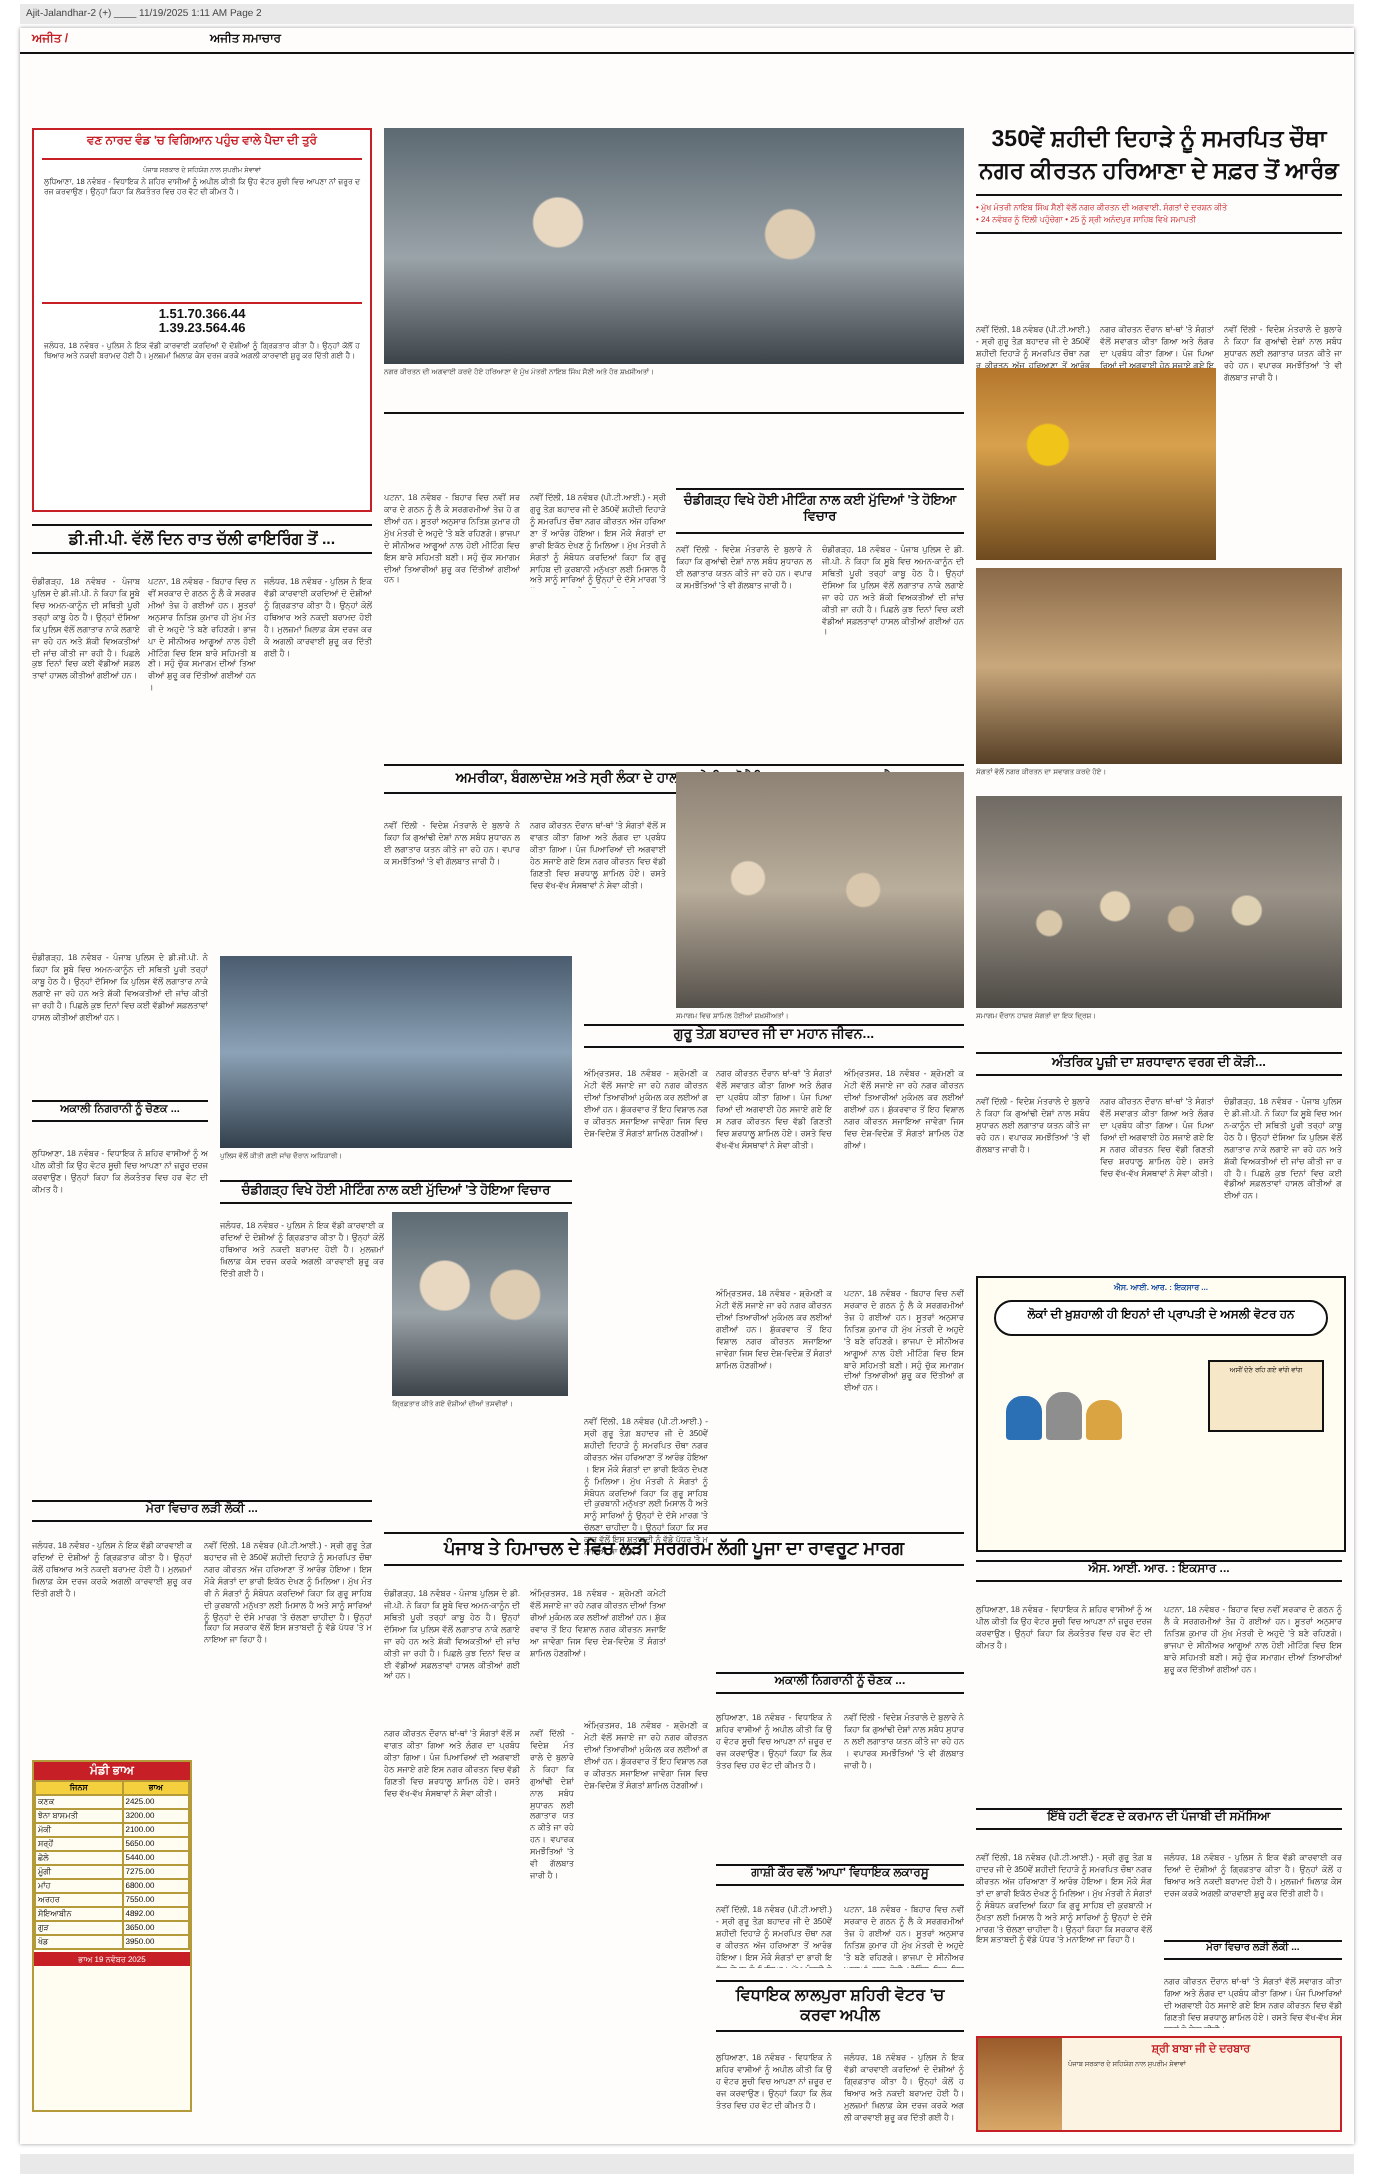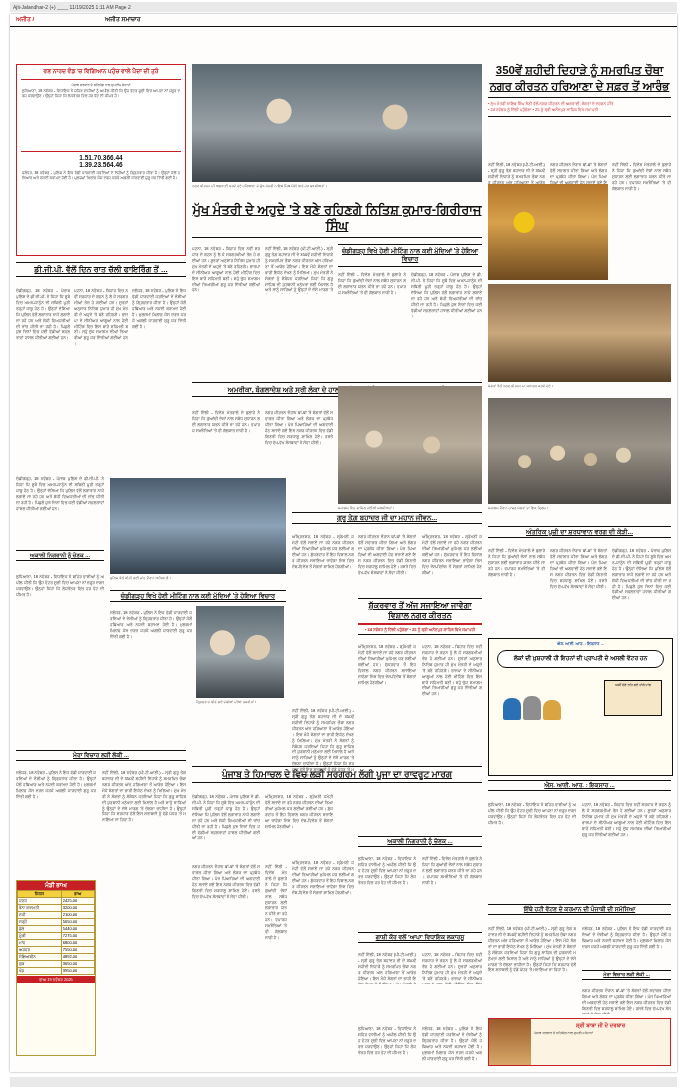--- a/index.html
+++ b/index.html
@@ -16,21 +16,21 @@
   .masthead{position:relative;height:34px;border-bottom:1.5px solid #111;}
   .md-left{position:absolute;left:6px;top:11px;font-size:7px;font-weight:bold;color:#111;}
   .md-right{position:absolute;right:40px;top:11px;font-size:7px;font-weight:bold;color:#111;}
   .logo{position:absolute;left:50%;top:4px;transform:translateX(-50%);
      background:#c62026;color:#fff;font-size:15px;font-weight:bold;padding:2px 16px;border-radius:2px;letter-spacing:1px;}
   .pageno{position:absolute;right:6px;top:3px;width:26px;height:26px;border:1.5px solid #c62026;color:#c62026;
      font-size:18px;font-weight:bold;text-align:center;line-height:26px;}
   .subbar{position:relative;height:12px;border-bottom:1px solid #111;}
   .subbar .sb-l{position:absolute;left:6px;top:2px;font-size:6px;font-weight:bold;color:#c62026;}
   .subbar .sb-c{position:absolute;left:95px;top:2px;font-size:6px;font-weight:bold;color:#111;}
-  .hl{font-weight:bold;color:#111;line-height:1.18;text-decoration:underline;}
+  .hl{font-weight:bold;color:#111;line-height:1.18;}
   .kicker{font-size:5.5px;color:#c62026;font-weight:bold;}
   .body{font-size:4.1px;line-height:1.45;color:#222;text-align:justify;
     word-break:break-all;overflow:hidden;}
   .body.sm{font-size:3.8px;}
   .cap{font-size:3.6px;color:#333;line-height:1.3;text-align:justify;word-break:break-all;overflow:hidden;}
   .photo{position:absolute;overflow:hidden;background:#8b8b8b;}
   .photo .ph-in{width:100%;height:100%;}
   
   .p-crowd{background:
      radial-gradient(circle at 20% 60%, #d8c7a8 0 6px, transparent 7px),
@@ -105,21 +105,20 @@
 
     <div class="body" style="position:absolute;left:478px;top:148px;width:57px;height:130px;">ਨਵੀਂ ਦਿੱਲੀ, 18 ਨਵੰਬਰ (ਪੀ.ਟੀ.ਆਈ.) - ਸ੍ਰੀ ਗੁਰੂ ਤੇਗ਼ ਬਹਾਦਰ ਜੀ ਦੇ 350ਵੇਂ ਸ਼ਹੀਦੀ ਦਿਹਾੜੇ ਨੂੰ ਸਮਰਪਿਤ ਚੌਥਾ ਨਗਰ ਕੀਰਤਨ ਅੱਜ ਹਰਿਆਣਾ ਤੋਂ ਆਰੰਭ ਹੋਇਆ। ਇਸ ਮੌਕੇ ਸੰਗਤਾਂ ਦਾ ਭਾਰੀ ਇਕੱਠ ਦੇਖਣ ਨੂੰ ਮਿਲਿਆ। ਮੁੱਖ ਮੰਤਰੀ ਨੇ ਸੰਗਤਾਂ ਨੂੰ ਸੰਬੋਧਨ ਕਰਦਿਆਂ ਕਿਹਾ ਕਿ ਗੁਰੂ ਸਾਹਿਬ ਦੀ ਕੁਰਬਾਨੀ ਮਨੁੱਖਤਾ ਲਈ ਮਿਸਾਲ ਹੈ ਅਤੇ ਸਾਨੂੰ ਸਾਰਿਆਂ ਨੂੰ ਉਨ੍ਹਾਂ ਦੇ ਦੱਸੇ ਮਾਰਗ 'ਤੇ ਚੱਲਣਾ ਚਾਹੀਦਾ ਹੈ। ਉਨ੍ਹਾਂ ਕਿਹਾ ਕਿ ਸਰਕਾਰ ਵੱਲੋਂ ਇਸ ਸ਼ਤਾਬਦੀ ਨੂੰ ਵੱਡੇ ਪੱਧਰ 'ਤੇ ਮਨਾਇਆ ਜਾ ਰਿਹਾ ਹੈ।</div>
     <div class="body" style="position:absolute;left:540px;top:148px;width:57px;height:130px;">ਨਗਰ ਕੀਰਤਨ ਦੌਰਾਨ ਥਾਂ-ਥਾਂ 'ਤੇ ਸੰਗਤਾਂ ਵੱਲੋਂ ਸਵਾਗਤ ਕੀਤਾ ਗਿਆ ਅਤੇ ਲੰਗਰ ਦਾ ਪ੍ਰਬੰਧ ਕੀਤਾ ਗਿਆ। ਪੰਜ ਪਿਆਰਿਆਂ ਦੀ ਅਗਵਾਈ ਹੇਠ ਸਜਾਏ ਗਏ ਇਸ ਨਗਰ ਕੀਰਤਨ ਵਿਚ ਵੱਡੀ ਗਿਣਤੀ ਵਿਚ ਸ਼ਰਧਾਲੂ ਸ਼ਾਮਿਲ ਹੋਏ। ਰਸਤੇ ਵਿਚ ਵੱਖ-ਵੱਖ ਸੰਸਥਾਵਾਂ ਨੇ ਸੇਵਾ ਕੀਤੀ।</div>
     <div class="body" style="position:absolute;left:602px;top:148px;width:59px;height:130px;">ਨਵੀਂ ਦਿੱਲੀ - ਵਿਦੇਸ਼ ਮੰਤਰਾਲੇ ਦੇ ਬੁਲਾਰੇ ਨੇ ਕਿਹਾ ਕਿ ਗੁਆਂਢੀ ਦੇਸ਼ਾਂ ਨਾਲ ਸਬੰਧ ਸੁਧਾਰਨ ਲਈ ਲਗਾਤਾਰ ਯਤਨ ਕੀਤੇ ਜਾ ਰਹੇ ਹਨ। ਵਪਾਰਕ ਸਮਝੌਤਿਆਂ 'ਤੇ ਵੀ ਗੱਲਬਾਤ ਜਾਰੀ ਹੈ।</div>
 
     <div class="photo p-stage" style="left:478px;top:170px;width:120px;height:96px;">
         <div class="ph-in"></div>
       </div>
 
     <div style="position:absolute;left:182px;top:188px;width:290px;">
-      <div class="hl" style="font-size:13px;text-align:center;line-height:1.2;">ਮੁੱਖ ਮੰਤਰੀ ਦੇ ਅਹੁਦੇ 'ਤੇ ਬਣੇ ਰਹਿਣਗੇ ਨਿਤਿਸ਼ ਕੁਮਾਰ-ਗਿਰੀਰਾਜ ਸਿੰਘ</div>
       <div style="height:1px;background:#111;margin-top:4px;"></div>
     </div>
 
     <div class="body" style="position:absolute;left:182px;top:232px;width:68px;height:130px;">ਪਟਨਾ, 18 ਨਵੰਬਰ - ਬਿਹਾਰ ਵਿਚ ਨਵੀਂ ਸਰਕਾਰ ਦੇ ਗਠਨ ਨੂੰ ਲੈ ਕੇ ਸਰਗਰਮੀਆਂ ਤੇਜ਼ ਹੋ ਗਈਆਂ ਹਨ। ਸੂਤਰਾਂ ਅਨੁਸਾਰ ਨਿਤਿਸ਼ ਕੁਮਾਰ ਹੀ ਮੁੱਖ ਮੰਤਰੀ ਦੇ ਅਹੁਦੇ 'ਤੇ ਬਣੇ ਰਹਿਣਗੇ। ਭਾਜਪਾ ਦੇ ਸੀਨੀਅਰ ਆਗੂਆਂ ਨਾਲ ਹੋਈ ਮੀਟਿੰਗ ਵਿਚ ਇਸ ਬਾਰੇ ਸਹਿਮਤੀ ਬਣੀ। ਸਹੁੰ ਚੁੱਕ ਸਮਾਗਮ ਦੀਆਂ ਤਿਆਰੀਆਂ ਸ਼ੁਰੂ ਕਰ ਦਿੱਤੀਆਂ ਗਈਆਂ ਹਨ।</div>
     <div class="body" style="position:absolute;left:255px;top:232px;width:68px;height:48px;">ਨਵੀਂ ਦਿੱਲੀ, 18 ਨਵੰਬਰ (ਪੀ.ਟੀ.ਆਈ.) - ਸ੍ਰੀ ਗੁਰੂ ਤੇਗ਼ ਬਹਾਦਰ ਜੀ ਦੇ 350ਵੇਂ ਸ਼ਹੀਦੀ ਦਿਹਾੜੇ ਨੂੰ ਸਮਰਪਿਤ ਚੌਥਾ ਨਗਰ ਕੀਰਤਨ ਅੱਜ ਹਰਿਆਣਾ ਤੋਂ ਆਰੰਭ ਹੋਇਆ। ਇਸ ਮੌਕੇ ਸੰਗਤਾਂ ਦਾ ਭਾਰੀ ਇਕੱਠ ਦੇਖਣ ਨੂੰ ਮਿਲਿਆ। ਮੁੱਖ ਮੰਤਰੀ ਨੇ ਸੰਗਤਾਂ ਨੂੰ ਸੰਬੋਧਨ ਕਰਦਿਆਂ ਕਿਹਾ ਕਿ ਗੁਰੂ ਸਾਹਿਬ ਦੀ ਕੁਰਬਾਨੀ ਮਨੁੱਖਤਾ ਲਈ ਮਿਸਾਲ ਹੈ ਅਤੇ ਸਾਨੂੰ ਸਾਰਿਆਂ ਨੂੰ ਉਨ੍ਹਾਂ ਦੇ ਦੱਸੇ ਮਾਰਗ 'ਤੇ ਚੱਲਣਾ ਚਾਹੀਦਾ ਹੈ। ਉਨ੍ਹਾਂ ਕਿਹਾ ਕਿ ਸਰਕਾਰ ਵੱਲੋਂ ਇਸ ਸ਼ਤਾਬਦੀ ਨੂੰ ਵੱਡੇ ਪੱਧਰ 'ਤੇ ਮਨਾਇਆ ਜਾ ਰਿਹਾ ਹੈ।</div>
 
     <div style="position:absolute;left:328px;top:230px;width:144px;border-top:1px solid #111;border-bottom:1px solid #111;padding:2px 0;">
       <div class="hl" style="font-size:6.5px;text-align:center;line-height:1.3;">ਚੰਡੀਗੜ੍ਹ ਵਿਖੇ ਹੋਈ ਮੀਟਿੰਗ ਨਾਲ ਕਈ ਮੁੱਦਿਆਂ 'ਤੇ ਹੋਇਆ ਵਿਚਾਰ</div>
     </div>
     <div class="body" style="position:absolute;left:328px;top:258px;width:68px;height:105px;">ਨਵੀਂ ਦਿੱਲੀ - ਵਿਦੇਸ਼ ਮੰਤਰਾਲੇ ਦੇ ਬੁਲਾਰੇ ਨੇ ਕਿਹਾ ਕਿ ਗੁਆਂਢੀ ਦੇਸ਼ਾਂ ਨਾਲ ਸਬੰਧ ਸੁਧਾਰਨ ਲਈ ਲਗਾਤਾਰ ਯਤਨ ਕੀਤੇ ਜਾ ਰਹੇ ਹਨ। ਵਪਾਰਕ ਸਮਝੌਤਿਆਂ 'ਤੇ ਵੀ ਗੱਲਬਾਤ ਜਾਰੀ ਹੈ।</div>
@@ -180,25 +179,20 @@
 
     <div class="body" style="position:absolute;left:282px;top:520px;width:62px;height:160px;">ਅੰਮ੍ਰਿਤਸਰ, 18 ਨਵੰਬਰ - ਸ਼੍ਰੋਮਣੀ ਕਮੇਟੀ ਵੱਲੋਂ ਸਜਾਏ ਜਾ ਰਹੇ ਨਗਰ ਕੀਰਤਨ ਦੀਆਂ ਤਿਆਰੀਆਂ ਮੁਕੰਮਲ ਕਰ ਲਈਆਂ ਗਈਆਂ ਹਨ। ਸ਼ੁੱਕਰਵਾਰ ਤੋਂ ਇਹ ਵਿਸ਼ਾਲ ਨਗਰ ਕੀਰਤਨ ਸਜਾਇਆ ਜਾਵੇਗਾ ਜਿਸ ਵਿਚ ਦੇਸ਼-ਵਿਦੇਸ਼ ਤੋਂ ਸੰਗਤਾਂ ਸ਼ਾਮਿਲ ਹੋਣਗੀਆਂ।</div>
     <div class="body" style="position:absolute;left:282px;top:694px;width:62px;height:120px;">ਨਵੀਂ ਦਿੱਲੀ, 18 ਨਵੰਬਰ (ਪੀ.ਟੀ.ਆਈ.) - ਸ੍ਰੀ ਗੁਰੂ ਤੇਗ਼ ਬਹਾਦਰ ਜੀ ਦੇ 350ਵੇਂ ਸ਼ਹੀਦੀ ਦਿਹਾੜੇ ਨੂੰ ਸਮਰਪਿਤ ਚੌਥਾ ਨਗਰ ਕੀਰਤਨ ਅੱਜ ਹਰਿਆਣਾ ਤੋਂ ਆਰੰਭ ਹੋਇਆ। ਇਸ ਮੌਕੇ ਸੰਗਤਾਂ ਦਾ ਭਾਰੀ ਇਕੱਠ ਦੇਖਣ ਨੂੰ ਮਿਲਿਆ। ਮੁੱਖ ਮੰਤਰੀ ਨੇ ਸੰਗਤਾਂ ਨੂੰ ਸੰਬੋਧਨ ਕਰਦਿਆਂ ਕਿਹਾ ਕਿ ਗੁਰੂ ਸਾਹਿਬ ਦੀ ਕੁਰਬਾਨੀ ਮਨੁੱਖਤਾ ਲਈ ਮਿਸਾਲ ਹੈ ਅਤੇ ਸਾਨੂੰ ਸਾਰਿਆਂ ਨੂੰ ਉਨ੍ਹਾਂ ਦੇ ਦੱਸੇ ਮਾਰਗ 'ਤੇ ਚੱਲਣਾ ਚਾਹੀਦਾ ਹੈ। ਉਨ੍ਹਾਂ ਕਿਹਾ ਕਿ ਸਰਕਾਰ ਵੱਲੋਂ ਇਸ ਸ਼ਤਾਬਦੀ ਨੂੰ ਵੱਡੇ ਪੱਧਰ 'ਤੇ ਮਨਾਇਆ ਜਾ ਰਿਹਾ ਹੈ।</div>
 
     <div style="position:absolute;left:282px;top:498px;width:190px;border-top:1px solid #111;border-bottom:1px solid #111;padding:1px 0;">
       <div class="hl" style="font-size:7px;text-align:center;">ਗੁਰੂ ਤੇਗ਼ ਬਹਾਦਰ ਜੀ ਦਾ ਮਹਾਨ ਜੀਵਨ...</div>
     </div>
     <div class="body" style="position:absolute;left:348px;top:520px;width:58px;height:58px;">ਨਗਰ ਕੀਰਤਨ ਦੌਰਾਨ ਥਾਂ-ਥਾਂ 'ਤੇ ਸੰਗਤਾਂ ਵੱਲੋਂ ਸਵਾਗਤ ਕੀਤਾ ਗਿਆ ਅਤੇ ਲੰਗਰ ਦਾ ਪ੍ਰਬੰਧ ਕੀਤਾ ਗਿਆ। ਪੰਜ ਪਿਆਰਿਆਂ ਦੀ ਅਗਵਾਈ ਹੇਠ ਸਜਾਏ ਗਏ ਇਸ ਨਗਰ ਕੀਰਤਨ ਵਿਚ ਵੱਡੀ ਗਿਣਤੀ ਵਿਚ ਸ਼ਰਧਾਲੂ ਸ਼ਾਮਿਲ ਹੋਏ। ਰਸਤੇ ਵਿਚ ਵੱਖ-ਵੱਖ ਸੰਸਥਾਵਾਂ ਨੇ ਸੇਵਾ ਕੀਤੀ।</div>
     <div class="body" style="position:absolute;left:412px;top:520px;width:60px;height:58px;">ਅੰਮ੍ਰਿਤਸਰ, 18 ਨਵੰਬਰ - ਸ਼੍ਰੋਮਣੀ ਕਮੇਟੀ ਵੱਲੋਂ ਸਜਾਏ ਜਾ ਰਹੇ ਨਗਰ ਕੀਰਤਨ ਦੀਆਂ ਤਿਆਰੀਆਂ ਮੁਕੰਮਲ ਕਰ ਲਈਆਂ ਗਈਆਂ ਹਨ। ਸ਼ੁੱਕਰਵਾਰ ਤੋਂ ਇਹ ਵਿਸ਼ਾਲ ਨਗਰ ਕੀਰਤਨ ਸਜਾਇਆ ਜਾਵੇਗਾ ਜਿਸ ਵਿਚ ਦੇਸ਼-ਵਿਦੇਸ਼ ਤੋਂ ਸੰਗਤਾਂ ਸ਼ਾਮਿਲ ਹੋਣਗੀਆਂ।</div>
 
-    <div style="position:absolute;left:348px;top:584px;width:124px;border-top:1.5px solid #111;border-bottom:1px solid #111;padding:2px 0;">
-      <div class="hl" style="font-size:8px;text-align:center;line-height:1.25;">ਸ਼ੁੱਕਰਵਾਰ ਤੋਂ ਅੱਜ ਸਜਾਇਆ ਜਾਵੇਗਾ ਵਿਸ਼ਾਲ ਨਗਰ ਕੀਰਤਨ</div>
-      <div style="height:2px;background:#c62026;margin:2px 0;"></div>
-      <div class="kicker" style="font-size:4px;text-align:center;">• 24 ਨਵੰਬਰ ਨੂੰ ਦਿੱਲੀ ਪਹੁੰਚੇਗਾ • 25 ਨੂੰ ਸ੍ਰੀ ਅਨੰਦਪੁਰ ਸਾਹਿਬ ਵਿਖੇ ਸਮਾਪਤੀ</div>
-    </div>
     <div class="body" style="position:absolute;left:348px;top:630px;width:58px;height:186px;">ਅੰਮ੍ਰਿਤਸਰ, 18 ਨਵੰਬਰ - ਸ਼੍ਰੋਮਣੀ ਕਮੇਟੀ ਵੱਲੋਂ ਸਜਾਏ ਜਾ ਰਹੇ ਨਗਰ ਕੀਰਤਨ ਦੀਆਂ ਤਿਆਰੀਆਂ ਮੁਕੰਮਲ ਕਰ ਲਈਆਂ ਗਈਆਂ ਹਨ। ਸ਼ੁੱਕਰਵਾਰ ਤੋਂ ਇਹ ਵਿਸ਼ਾਲ ਨਗਰ ਕੀਰਤਨ ਸਜਾਇਆ ਜਾਵੇਗਾ ਜਿਸ ਵਿਚ ਦੇਸ਼-ਵਿਦੇਸ਼ ਤੋਂ ਸੰਗਤਾਂ ਸ਼ਾਮਿਲ ਹੋਣਗੀਆਂ।</div>
     <div class="body" style="position:absolute;left:412px;top:630px;width:60px;height:186px;">ਪਟਨਾ, 18 ਨਵੰਬਰ - ਬਿਹਾਰ ਵਿਚ ਨਵੀਂ ਸਰਕਾਰ ਦੇ ਗਠਨ ਨੂੰ ਲੈ ਕੇ ਸਰਗਰਮੀਆਂ ਤੇਜ਼ ਹੋ ਗਈਆਂ ਹਨ। ਸੂਤਰਾਂ ਅਨੁਸਾਰ ਨਿਤਿਸ਼ ਕੁਮਾਰ ਹੀ ਮੁੱਖ ਮੰਤਰੀ ਦੇ ਅਹੁਦੇ 'ਤੇ ਬਣੇ ਰਹਿਣਗੇ। ਭਾਜਪਾ ਦੇ ਸੀਨੀਅਰ ਆਗੂਆਂ ਨਾਲ ਹੋਈ ਮੀਟਿੰਗ ਵਿਚ ਇਸ ਬਾਰੇ ਸਹਿਮਤੀ ਬਣੀ। ਸਹੁੰ ਚੁੱਕ ਸਮਾਗਮ ਦੀਆਂ ਤਿਆਰੀਆਂ ਸ਼ੁਰੂ ਕਰ ਦਿੱਤੀਆਂ ਗਈਆਂ ਹਨ।</div>
 
     <div style="position:absolute;left:478px;top:512px;width:183px;border-top:1px solid #111;border-bottom:1px solid #111;padding:1px 0;">
       <div class="hl" style="font-size:6.5px;text-align:center;">ਅੰਤਰਿਕ ਪੂਜ਼ੀ ਦਾ ਸ਼ਰਧਾਵਾਨ ਵਰਗ ਦੀ ਕੋੜੀ...</div>
     </div>
     <div class="body" style="position:absolute;left:478px;top:534px;width:57px;height:86px;">ਨਵੀਂ ਦਿੱਲੀ - ਵਿਦੇਸ਼ ਮੰਤਰਾਲੇ ਦੇ ਬੁਲਾਰੇ ਨੇ ਕਿਹਾ ਕਿ ਗੁਆਂਢੀ ਦੇਸ਼ਾਂ ਨਾਲ ਸਬੰਧ ਸੁਧਾਰਨ ਲਈ ਲਗਾਤਾਰ ਯਤਨ ਕੀਤੇ ਜਾ ਰਹੇ ਹਨ। ਵਪਾਰਕ ਸਮਝੌਤਿਆਂ 'ਤੇ ਵੀ ਗੱਲਬਾਤ ਜਾਰੀ ਹੈ।</div>
     <div class="body" style="position:absolute;left:540px;top:534px;width:57px;height:86px;">ਨਗਰ ਕੀਰਤਨ ਦੌਰਾਨ ਥਾਂ-ਥਾਂ 'ਤੇ ਸੰਗਤਾਂ ਵੱਲੋਂ ਸਵਾਗਤ ਕੀਤਾ ਗਿਆ ਅਤੇ ਲੰਗਰ ਦਾ ਪ੍ਰਬੰਧ ਕੀਤਾ ਗਿਆ। ਪੰਜ ਪਿਆਰਿਆਂ ਦੀ ਅਗਵਾਈ ਹੇਠ ਸਜਾਏ ਗਏ ਇਸ ਨਗਰ ਕੀਰਤਨ ਵਿਚ ਵੱਡੀ ਗਿਣਤੀ ਵਿਚ ਸ਼ਰਧਾਲੂ ਸ਼ਾਮਿਲ ਹੋਏ। ਰਸਤੇ ਵਿਚ ਵੱਖ-ਵੱਖ ਸੰਸਥਾਵਾਂ ਨੇ ਸੇਵਾ ਕੀਤੀ।</div>
     <div class="body" style="position:absolute;left:602px;top:534px;width:59px;height:86px;">ਚੰਡੀਗੜ੍ਹ, 18 ਨਵੰਬਰ - ਪੰਜਾਬ ਪੁਲਿਸ ਦੇ ਡੀ.ਜੀ.ਪੀ. ਨੇ ਕਿਹਾ ਕਿ ਸੂਬੇ ਵਿਚ ਅਮਨ-ਕਾਨੂੰਨ ਦੀ ਸਥਿਤੀ ਪੂਰੀ ਤਰ੍ਹਾਂ ਕਾਬੂ ਹੇਠ ਹੈ। ਉਨ੍ਹਾਂ ਦੱਸਿਆ ਕਿ ਪੁਲਿਸ ਵੱਲੋਂ ਲਗਾਤਾਰ ਨਾਕੇ ਲਗਾਏ ਜਾ ਰਹੇ ਹਨ ਅਤੇ ਸ਼ੱਕੀ ਵਿਅਕਤੀਆਂ ਦੀ ਜਾਂਚ ਕੀਤੀ ਜਾ ਰਹੀ ਹੈ। ਪਿਛਲੇ ਕੁਝ ਦਿਨਾਂ ਵਿਚ ਕਈ ਵੱਡੀਆਂ ਸਫ਼ਲਤਾਵਾਂ ਹਾਸਲ ਕੀਤੀਆਂ ਗਈਆਂ ਹਨ।</div>
 
@@ -254,20 +248,23 @@
     </div>
     <div class="body" style="position:absolute;left:348px;top:842px;width:58px;height:70px;">ਲੁਧਿਆਣਾ, 18 ਨਵੰਬਰ - ਵਿਧਾਇਕ ਨੇ ਸ਼ਹਿਰ ਵਾਸੀਆਂ ਨੂੰ ਅਪੀਲ ਕੀਤੀ ਕਿ ਉਹ ਵੋਟਰ ਸੂਚੀ ਵਿਚ ਆਪਣਾ ਨਾਂ ਜ਼ਰੂਰ ਦਰਜ ਕਰਵਾਉਣ। ਉਨ੍ਹਾਂ ਕਿਹਾ ਕਿ ਲੋਕਤੰਤਰ ਵਿਚ ਹਰ ਵੋਟ ਦੀ ਕੀਮਤ ਹੈ।</div>
     <div class="body" style="position:absolute;left:412px;top:842px;width:60px;height:70px;">ਨਵੀਂ ਦਿੱਲੀ - ਵਿਦੇਸ਼ ਮੰਤਰਾਲੇ ਦੇ ਬੁਲਾਰੇ ਨੇ ਕਿਹਾ ਕਿ ਗੁਆਂਢੀ ਦੇਸ਼ਾਂ ਨਾਲ ਸਬੰਧ ਸੁਧਾਰਨ ਲਈ ਲਗਾਤਾਰ ਯਤਨ ਕੀਤੇ ਜਾ ਰਹੇ ਹਨ। ਵਪਾਰਕ ਸਮਝੌਤਿਆਂ 'ਤੇ ਵੀ ਗੱਲਬਾਤ ਜਾਰੀ ਹੈ।</div>
 
     <div style="position:absolute;left:348px;top:918px;width:124px;border-top:1px solid #111;border-bottom:1px solid #111;padding:1px 0;">
       <div class="hl" style="font-size:6px;text-align:center;">ਗਾਸ਼ੀ ਕੌਰ ਵਲੋਂ 'ਆਪਾ' ਵਿਧਾਇਕ ਲਕਾਰਸੂ</div>
     </div>
     <div class="body" style="position:absolute;left:348px;top:938px;width:58px;height:32px;">ਨਵੀਂ ਦਿੱਲੀ, 18 ਨਵੰਬਰ (ਪੀ.ਟੀ.ਆਈ.) - ਸ੍ਰੀ ਗੁਰੂ ਤੇਗ਼ ਬਹਾਦਰ ਜੀ ਦੇ 350ਵੇਂ ਸ਼ਹੀਦੀ ਦਿਹਾੜੇ ਨੂੰ ਸਮਰਪਿਤ ਚੌਥਾ ਨਗਰ ਕੀਰਤਨ ਅੱਜ ਹਰਿਆਣਾ ਤੋਂ ਆਰੰਭ ਹੋਇਆ। ਇਸ ਮੌਕੇ ਸੰਗਤਾਂ ਦਾ ਭਾਰੀ ਇਕੱਠ ਦੇਖਣ ਨੂੰ ਮਿਲਿਆ। ਮੁੱਖ ਮੰਤਰੀ ਨੇ ਸੰਗਤਾਂ ਨੂੰ ਸੰਬੋਧਨ ਕਰਦਿਆਂ ਕਿਹਾ ਕਿ ਗੁਰੂ ਸਾਹਿਬ ਦੀ ਕੁਰਬਾਨੀ ਮਨੁੱਖਤਾ ਲਈ ਮਿਸਾਲ ਹੈ ਅਤੇ ਸਾਨੂੰ ਸਾਰਿਆਂ ਨੂੰ ਉਨ੍ਹਾਂ ਦੇ ਦੱਸੇ ਮਾਰਗ 'ਤੇ ਚੱਲਣਾ ਚਾਹੀਦਾ ਹੈ। ਉਨ੍ਹਾਂ ਕਿਹਾ ਕਿ ਸਰਕਾਰ ਵੱਲੋਂ ਇਸ ਸ਼ਤਾਬਦੀ ਨੂੰ ਵੱਡੇ ਪੱਧਰ 'ਤੇ ਮਨਾਇਆ ਜਾ ਰਿਹਾ ਹੈ।</div>
     <div class="body" style="position:absolute;left:412px;top:938px;width:60px;height:32px;">ਪਟਨਾ, 18 ਨਵੰਬਰ - ਬਿਹਾਰ ਵਿਚ ਨਵੀਂ ਸਰਕਾਰ ਦੇ ਗਠਨ ਨੂੰ ਲੈ ਕੇ ਸਰਗਰਮੀਆਂ ਤੇਜ਼ ਹੋ ਗਈਆਂ ਹਨ। ਸੂਤਰਾਂ ਅਨੁਸਾਰ ਨਿਤਿਸ਼ ਕੁਮਾਰ ਹੀ ਮੁੱਖ ਮੰਤਰੀ ਦੇ ਅਹੁਦੇ 'ਤੇ ਬਣੇ ਰਹਿਣਗੇ। ਭਾਜਪਾ ਦੇ ਸੀਨੀਅਰ ਆਗੂਆਂ ਨਾਲ ਹੋਈ ਮੀਟਿੰਗ ਵਿਚ ਇਸ ਬਾਰੇ ਸਹਿਮਤੀ ਬਣੀ। ਸਹੁੰ ਚੁੱਕ ਸਮਾਗਮ ਦੀਆਂ ਤਿਆਰੀਆਂ ਸ਼ੁਰੂ ਕਰ ਦਿੱਤੀਆਂ ਗਈਆਂ ਹਨ।</div>
 
+    <div style="position:absolute;left:348px;top:976px;width:124px;border-top:1.5px solid #111;border-bottom:1px solid #111;padding:2px 0;">
+      <div class="hl" style="font-size:8px;text-align:center;line-height:1.25;">ਵਿਧਾਇਕ ਲਾਲਪੁਰਾ ਸ਼ਹਿਰੀ ਵੋਟਰ 'ਚ ਕਰਵਾ ਅਪੀਲ</div>
+    </div>
     <div class="body" style="position:absolute;left:348px;top:1012px;width:58px;height:40px;">ਲੁਧਿਆਣਾ, 18 ਨਵੰਬਰ - ਵਿਧਾਇਕ ਨੇ ਸ਼ਹਿਰ ਵਾਸੀਆਂ ਨੂੰ ਅਪੀਲ ਕੀਤੀ ਕਿ ਉਹ ਵੋਟਰ ਸੂਚੀ ਵਿਚ ਆਪਣਾ ਨਾਂ ਜ਼ਰੂਰ ਦਰਜ ਕਰਵਾਉਣ। ਉਨ੍ਹਾਂ ਕਿਹਾ ਕਿ ਲੋਕਤੰਤਰ ਵਿਚ ਹਰ ਵੋਟ ਦੀ ਕੀਮਤ ਹੈ।</div>
     <div class="body" style="position:absolute;left:412px;top:1012px;width:60px;height:40px;">ਜਲੰਧਰ, 18 ਨਵੰਬਰ - ਪੁਲਿਸ ਨੇ ਇਕ ਵੱਡੀ ਕਾਰਵਾਈ ਕਰਦਿਆਂ ਦੋ ਦੋਸ਼ੀਆਂ ਨੂੰ ਗ੍ਰਿਫ਼ਤਾਰ ਕੀਤਾ ਹੈ। ਉਨ੍ਹਾਂ ਕੋਲੋਂ ਹਥਿਆਰ ਅਤੇ ਨਕਦੀ ਬਰਾਮਦ ਹੋਈ ਹੈ। ਮੁਲਜ਼ਮਾਂ ਖ਼ਿਲਾਫ਼ ਕੇਸ ਦਰਜ ਕਰਕੇ ਅਗਲੀ ਕਾਰਵਾਈ ਸ਼ੁਰੂ ਕਰ ਦਿੱਤੀ ਗਈ ਹੈ।</div>
 
     <div class="body" style="position:absolute;left:282px;top:846px;width:62px;height:206px;">ਅੰਮ੍ਰਿਤਸਰ, 18 ਨਵੰਬਰ - ਸ਼੍ਰੋਮਣੀ ਕਮੇਟੀ ਵੱਲੋਂ ਸਜਾਏ ਜਾ ਰਹੇ ਨਗਰ ਕੀਰਤਨ ਦੀਆਂ ਤਿਆਰੀਆਂ ਮੁਕੰਮਲ ਕਰ ਲਈਆਂ ਗਈਆਂ ਹਨ। ਸ਼ੁੱਕਰਵਾਰ ਤੋਂ ਇਹ ਵਿਸ਼ਾਲ ਨਗਰ ਕੀਰਤਨ ਸਜਾਇਆ ਜਾਵੇਗਾ ਜਿਸ ਵਿਚ ਦੇਸ਼-ਵਿਦੇਸ਼ ਤੋਂ ਸੰਗਤਾਂ ਸ਼ਾਮਿਲ ਹੋਣਗੀਆਂ।</div>
     <div class="body" style="position:absolute;left:182px;top:850px;width:68px;height:202px;">ਨਗਰ ਕੀਰਤਨ ਦੌਰਾਨ ਥਾਂ-ਥਾਂ 'ਤੇ ਸੰਗਤਾਂ ਵੱਲੋਂ ਸਵਾਗਤ ਕੀਤਾ ਗਿਆ ਅਤੇ ਲੰਗਰ ਦਾ ਪ੍ਰਬੰਧ ਕੀਤਾ ਗਿਆ। ਪੰਜ ਪਿਆਰਿਆਂ ਦੀ ਅਗਵਾਈ ਹੇਠ ਸਜਾਏ ਗਏ ਇਸ ਨਗਰ ਕੀਰਤਨ ਵਿਚ ਵੱਡੀ ਗਿਣਤੀ ਵਿਚ ਸ਼ਰਧਾਲੂ ਸ਼ਾਮਿਲ ਹੋਏ। ਰਸਤੇ ਵਿਚ ਵੱਖ-ਵੱਖ ਸੰਸਥਾਵਾਂ ਨੇ ਸੇਵਾ ਕੀਤੀ।</div>
     <div class="body" style="position:absolute;left:255px;top:850px;width:22px;height:202px;">ਨਵੀਂ ਦਿੱਲੀ - ਵਿਦੇਸ਼ ਮੰਤਰਾਲੇ ਦੇ ਬੁਲਾਰੇ ਨੇ ਕਿਹਾ ਕਿ ਗੁਆਂਢੀ ਦੇਸ਼ਾਂ ਨਾਲ ਸਬੰਧ ਸੁਧਾਰਨ ਲਈ ਲਗਾਤਾਰ ਯਤਨ ਕੀਤੇ ਜਾ ਰਹੇ ਹਨ। ਵਪਾਰਕ ਸਮਝੌਤਿਆਂ 'ਤੇ ਵੀ ਗੱਲਬਾਤ ਜਾਰੀ ਹੈ।</div>
 
     <div style="position:absolute;left:6px;top:736px;width:170px;border-top:1px solid #111;border-bottom:1px solid #111;padding:1px 0;">
       <div class="hl" style="font-size:6px;text-align:center;">ਮੇਰਾ ਵਿਚਾਰ ਲੜੀ ਲੋਕੀ ...</div>
     </div>

